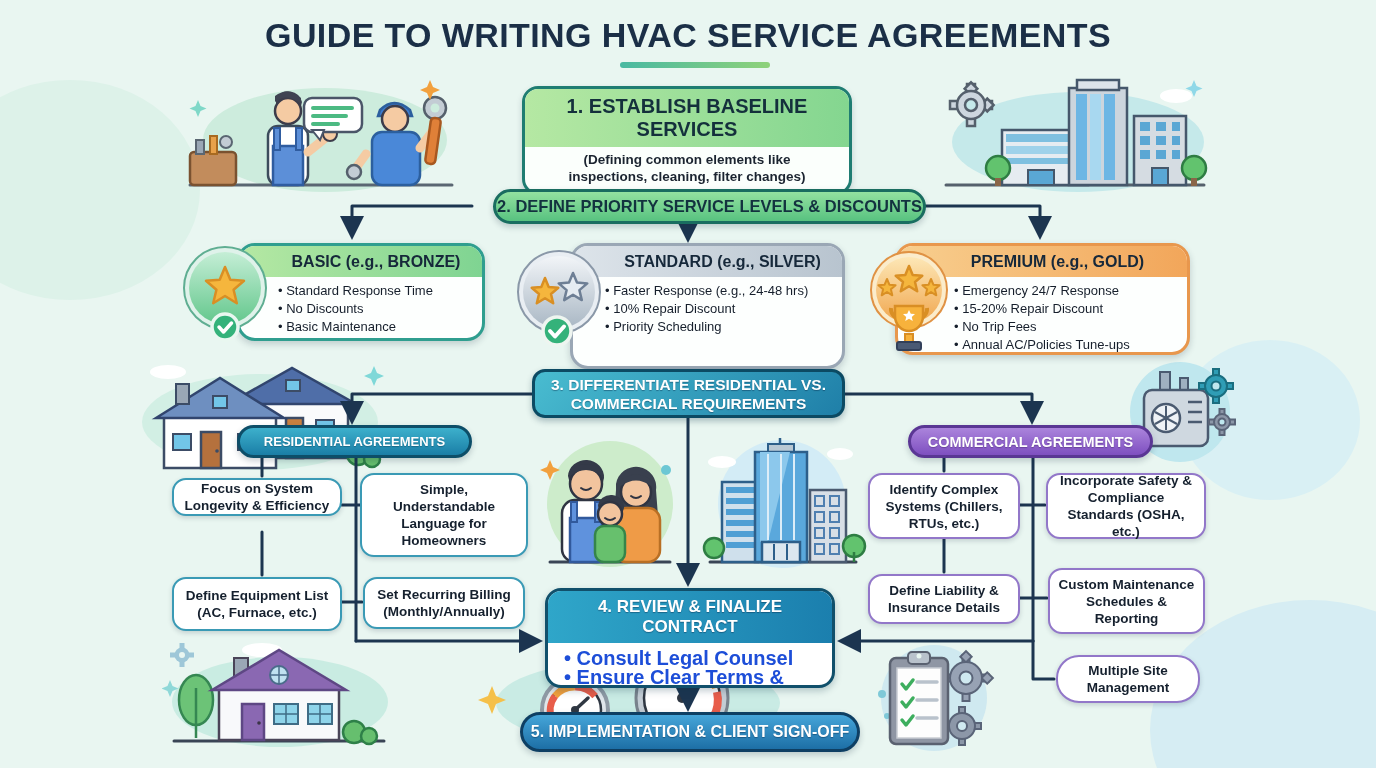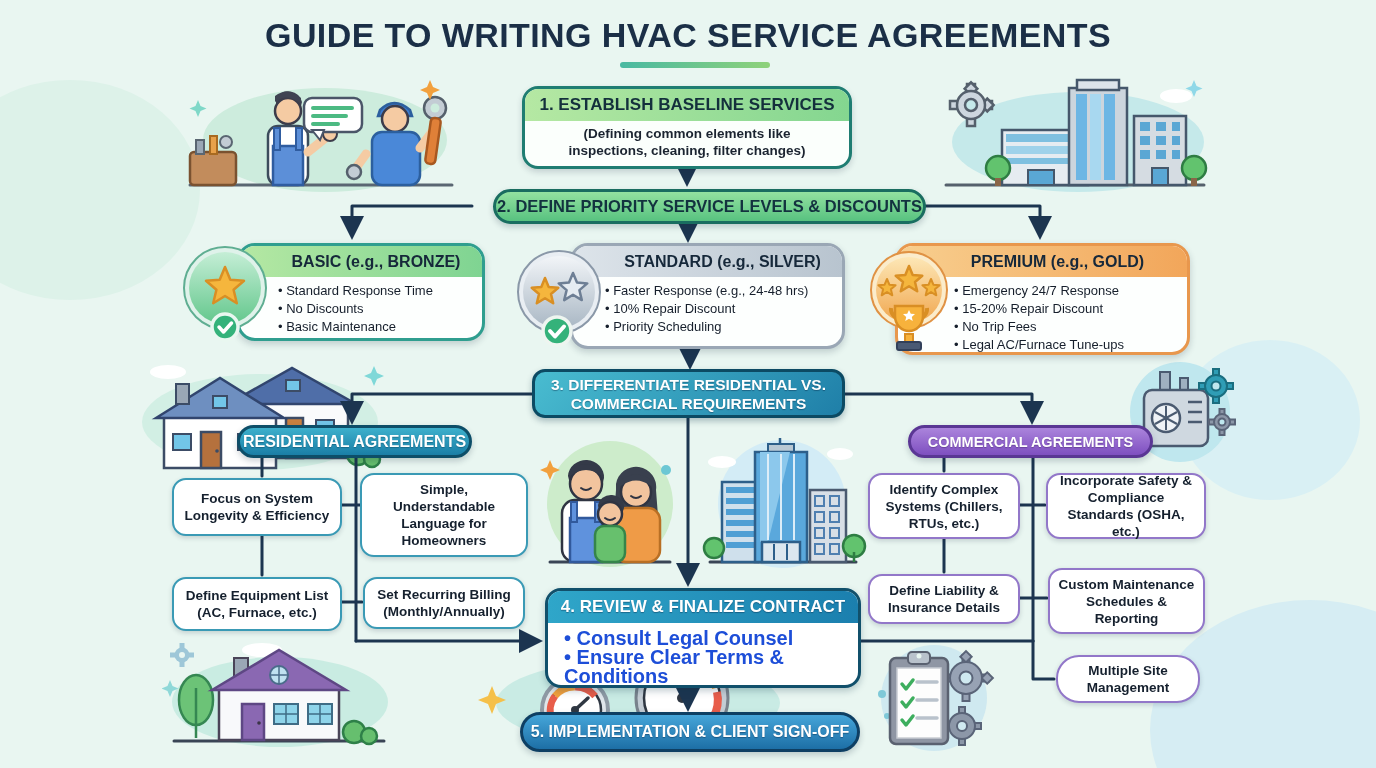--- a/index.html
+++ b/index.html
@@ -13,29 +13,29 @@
   .node{position:absolute;z-index:3;box-sizing:border-box;}
   .title{
     position:absolute;left:0;top:16px;width:100%;text-align:center;z-index:3;
     font-size:34px;font-weight:bold;letter-spacing:.4px;color:#1b2f47;
   }
   .underline{position:absolute;left:620px;top:62px;width:150px;height:6px;border-radius:3px;
     background:linear-gradient(90deg,#49b9a2,#8fd27a);z-index:3;}
   .stepbox{border:3px solid #1f7d72;border-radius:16px;background:#fbfffc;
     box-shadow:0 3px 6px rgba(20,40,60,.18);overflow:hidden;}
   .stepbox .hdr{background:linear-gradient(90deg,#b5e8a3,#84d690);color:#14303c;
-    font-weight:bold;font-size:17px;text-align:center;padding:6px 4px;}
+    font-weight:bold;font-size:20px;text-align:center;padding:6px 4px;}
   .stepbox .bdy{font-weight:bold;font-size:13.5px;text-align:center;color:#1b2430;
     padding:4px 22px 7px;line-height:17px;}
   .pill{border-radius:20px;font-weight:bold;text-align:center;
     box-shadow:0 3px 6px rgba(20,40,60,.22);display:flex;align-items:center;justify-content:center;}
   .pill.green{background:linear-gradient(180deg,#93e2a0,#58c280);border:3px solid #1a6d60;
     color:#13323f;font-size:16.5px;margin-left:21px;}
   .pill.teal{background:linear-gradient(180deg,#3db0cc,#1a7ea6);border:3px solid #0d4e68;
-    color:#fff;font-size:16px;text-shadow:0 1px 1px rgba(0,40,60,.35);}
+    color:#fff;font-size:13px;text-shadow:0 1px 1px rgba(0,40,60,.35);}
   .pill.purple{background:linear-gradient(180deg,#ab84dc,#7e4fc0);border:3px solid #5a3694;
     color:#fff;font-size:14.5px;text-shadow:0 1px 1px rgba(40,20,70,.35);}
   .pill.blue{background:linear-gradient(180deg,#45a5d9,#1d6fa6);border:3px solid #0e3f63;
     color:#fff;font-size:16px;text-shadow:0 1px 1px rgba(0,30,60,.4);}
   .tier{border-radius:18px;background:#fdfffe;box-shadow:0 3px 7px rgba(20,40,60,.2);}
   .tier .thdr{border-radius:15px 15px 0 0;font-weight:bold;font-size:16px;color:#16283a;
     text-align:center;padding:7px 4px 6px 34px;}
   .tier .tbdy{font-weight:normal;font-size:13px;color:#161f2c;line-height:18px;padding:5px 8px 8px;}
   .blt::before{content:"•\00a0 ";}
   .ticon{position:absolute;z-index:4;}
@@ -408,21 +408,21 @@
           <stop offset="1" stop-color="#63c78c"></stop>
         </linearGradient>
       </defs>
     <circle cx="45" cy="42" r="41" fill="#dff2ea" stroke="#5fae92" stroke-width="2"></circle>
     <circle cx="45" cy="42" r="36" fill="url(#gb)"></circle>
     <polygon transform="translate(45,41)" points="0,-20 5.3,-7.3 19,-6.2 8.6,2.8 11.8,16.2 0,9 -11.8,16.2 -8.6,2.8 -19,-6.2 -5.3,-7.3" fill="#f5b63d" stroke="#d98f24" stroke-width="2.5" stroke-linejoin="round"></polygon>
     <circle cx="45" cy="81" r="13" fill="#34b27a" stroke="#e9f7f0" stroke-width="3.5"></circle>
     <path d="M39,81 l4.5,5 l8,-9" stroke="#ffffff" stroke-width="3.5" fill="none" stroke-linecap="round" stroke-linejoin="round"></path>
   </svg>
 
-  <div class="node tier" style="left:570px;top:243px;width:275px;height:106px;border:3px solid #9aa7b5;">
+  <div class="node tier" style="left:570px;top:243px;width:275px;height:126px;border:3px solid #9aa7b5;">
     <div class="thdr" style="background:linear-gradient(90deg,#dde4ea,#b8c4cf);">STANDARD (e.g., SILVER)</div>
     <div class="tbdy" style="padding-left:32px;">
       <div class="blt">Faster Response (e.g., 24-48 hrs)</div>
       <div class="blt">10% Repair Discount</div>
       <div class="blt">Priority Scheduling</div>
     </div>
   </div>
   <svg class="ticon" style="left:514px;top:248px;" width="92" height="100" viewBox="0 0 92 100">
     <defs>
         <linearGradient id="gs" x1="0" y1="0" x2="0" y2="1">
@@ -437,21 +437,21 @@
     <circle cx="43" cy="83" r="14" fill="#34b27a" stroke="#eef5f0" stroke-width="3.5"></circle>
     <path d="M36,83 l5,5.5 l9,-10" stroke="#ffffff" stroke-width="4" fill="none" stroke-linecap="round" stroke-linejoin="round"></path>
   </svg>
 
   <div class="node tier" style="left:895px;top:243px;width:295px;height:112px;border:3px solid #e8974d;">
     <div class="thdr" style="background:linear-gradient(90deg,#f8cf8f,#f2a65a);">PREMIUM (e.g., GOLD)</div>
     <div class="tbdy" style="padding-left:56px;">
       <div class="blt">Emergency 24/7 Response</div>
       <div class="blt">15-20% Repair Discount</div>
       <div class="blt">No Trip Fees</div>
-      <div class="blt">Legal AC/Furnace Tune-ups</div>
+      <div class="blt">Annual AC/Policies Tune-ups</div>
     </div>
   </div>
   <svg class="ticon" style="left:864px;top:250px;" width="92" height="114" viewBox="0 0 92 114">
     <defs>
         <linearGradient id="gp" x1="0" y1="0" x2="0" y2="1">
       <stop offset="0" stop-color="#fde7b6"></stop>
           <stop offset="1" stop-color="#f0a64e"></stop>
         </linearGradient>
       </defs>
     <circle cx="45" cy="40" r="38" fill="#fbeccb" stroke="#e09244" stroke-width="2"></circle>
@@ -465,32 +465,32 @@
     <polygon transform="translate(45,66)" points="0,-6 1.8,-2.2 6,-1.9 2.8,0.9 3.7,5 0,2.8 -3.7,5 -2.8,0.9 -6,-1.9 -1.8,-2.2" fill="#ffffff"></polygon>
     <rect x="41" y="84" width="8" height="8" fill="#f7b23c" stroke="#d98e24" stroke-width="2"></rect>
     <rect x="33" y="92" width="24" height="8" rx="2" fill="#4a5a74" stroke="#32405a" stroke-width="2"></rect>
   </svg>
 
   <div class="node teal3" style="left:532px;top:369px;width:313px;height:49px;padding:2px 14px;">3. DIFFERENTIATE RESIDENTIAL VS. COMMERCIAL REQUIREMENTS</div>
 
   <div class="node pill teal" style="left:237px;top:425px;width:235px;height:33px;">RESIDENTIAL AGREEMENTS</div>
   <div class="node pill purple" style="left:908px;top:425px;width:245px;height:33px;">COMMERCIAL AGREEMENTS</div>
 
-  <div class="node sub tealb" style="left:172px;top:478px;width:170px;height:58px;">Focus on System Longevity &amp; Efficiency</div>
+  <div class="node sub tealb" style="left:172px;top:478px;width:170px;height:38px;">Focus on System Longevity &amp; Efficiency</div>
   <div class="node sub tealb" style="left:360px;top:473px;width:168px;height:84px;">Simple, Understandable Language for Homeowners</div>
   <div class="node sub tealb" style="left:172px;top:577px;width:170px;height:54px;">Define Equipment List (AC, Furnace, etc.)</div>
   <div class="node sub tealb" style="left:363px;top:577px;width:162px;height:52px;">Set Recurring Billing (Monthly/Annually)</div>
 
   <div class="node sub purpb" style="left:868px;top:473px;width:152px;height:66px;">Identify Complex Systems (Chillers, RTUs, etc.)</div>
   <div class="node sub purpb" style="left:1046px;top:473px;width:160px;height:66px;">Incorporate Safety &amp; Compliance Standards (OSHA, etc.)</div>
   <div class="node sub purpb" style="left:868px;top:574px;width:152px;height:50px;">Define Liability &amp; Insurance Details</div>
   <div class="node sub purpb" style="left:1048px;top:568px;width:157px;height:66px;">Custom Maintenance Schedules &amp; Reporting</div>
   <div class="node sub purpb" style="left:1056px;top:655px;width:144px;height:48px;border-radius:23px;">Multiple Site Management</div>
 
-  <div class="node box4" style="left:545px;top:588px;width:316px;height:100px;">
+  <div class="node box4" style="left:545px;top:588px;width:290px;height:100px;">
     <div class="hdr">4. REVIEW &amp; FINALIZE CONTRACT</div>
     <div class="bdy">
       <div class="blt">Consult Legal Counsel</div>
       <div class="blt">Ensure Clear Terms &amp; Conditions</div>
       <div class="blt">Define Renewal/Cancellation Policies</div>
     </div>
   </div>
 
   <div class="node pill blue" style="left:520px;top:712px;width:340px;height:40px;">5. IMPLEMENTATION &amp; CLIENT SIGN-OFF</div>
 

